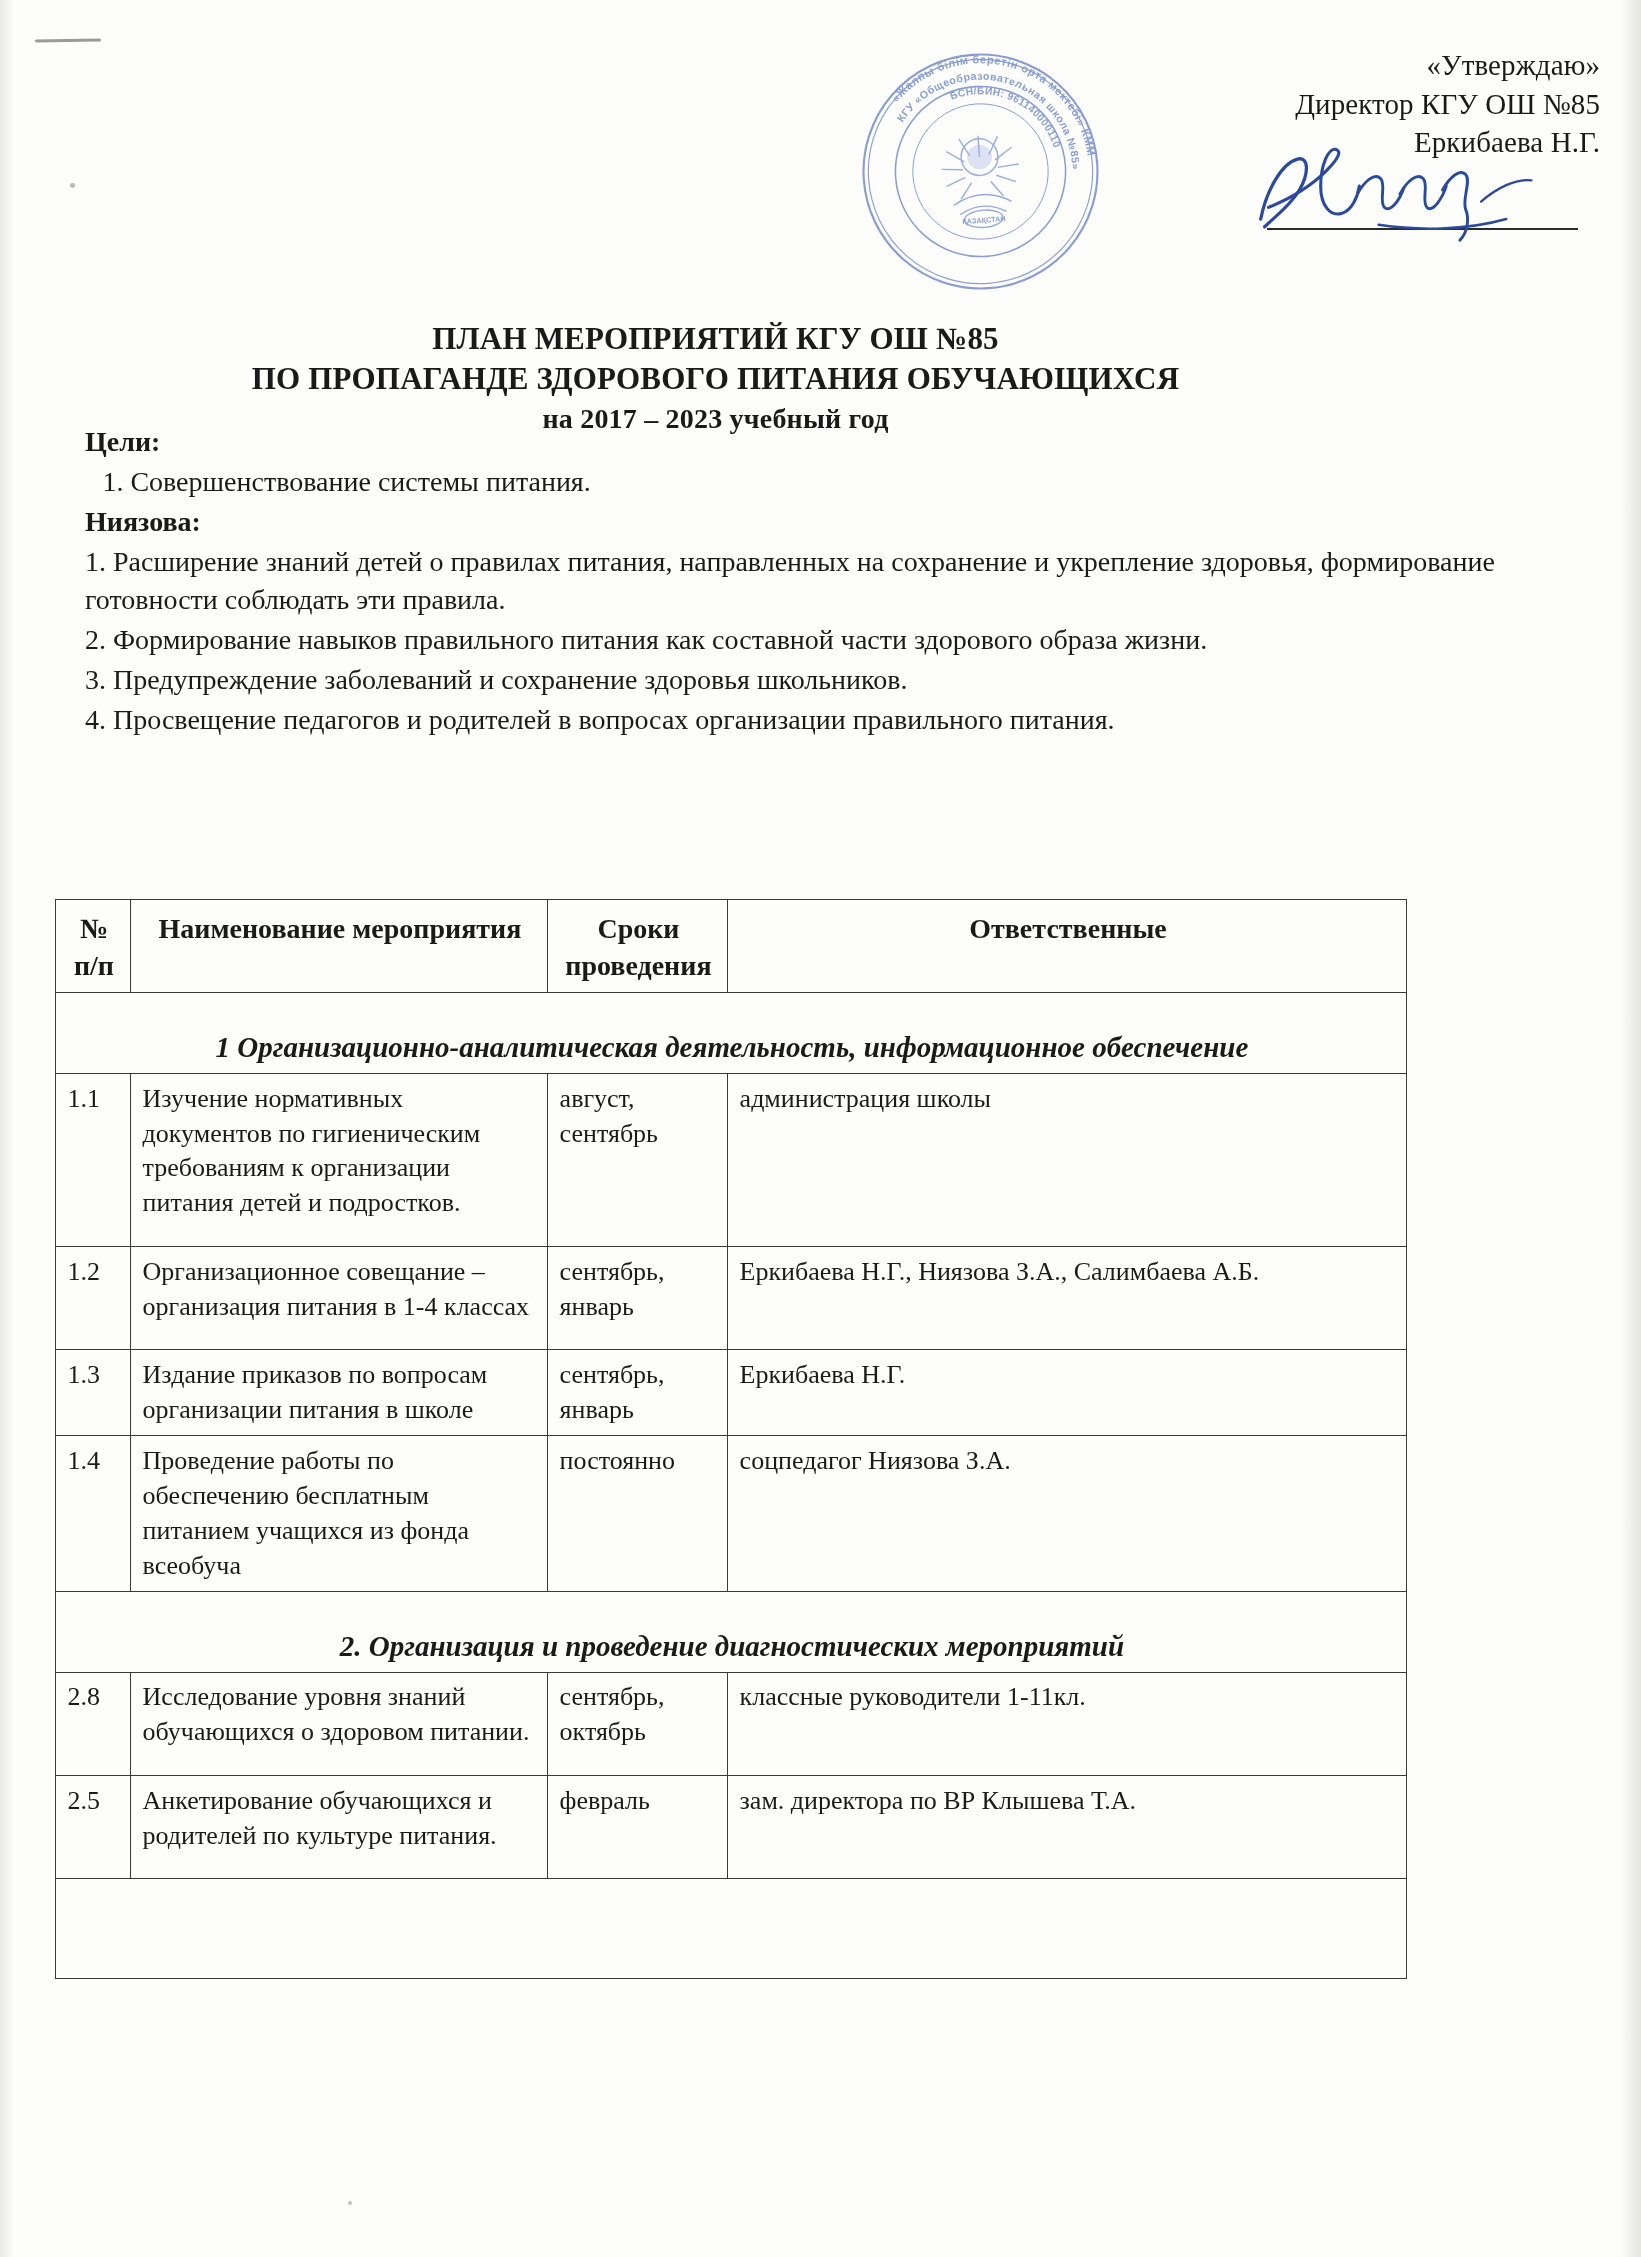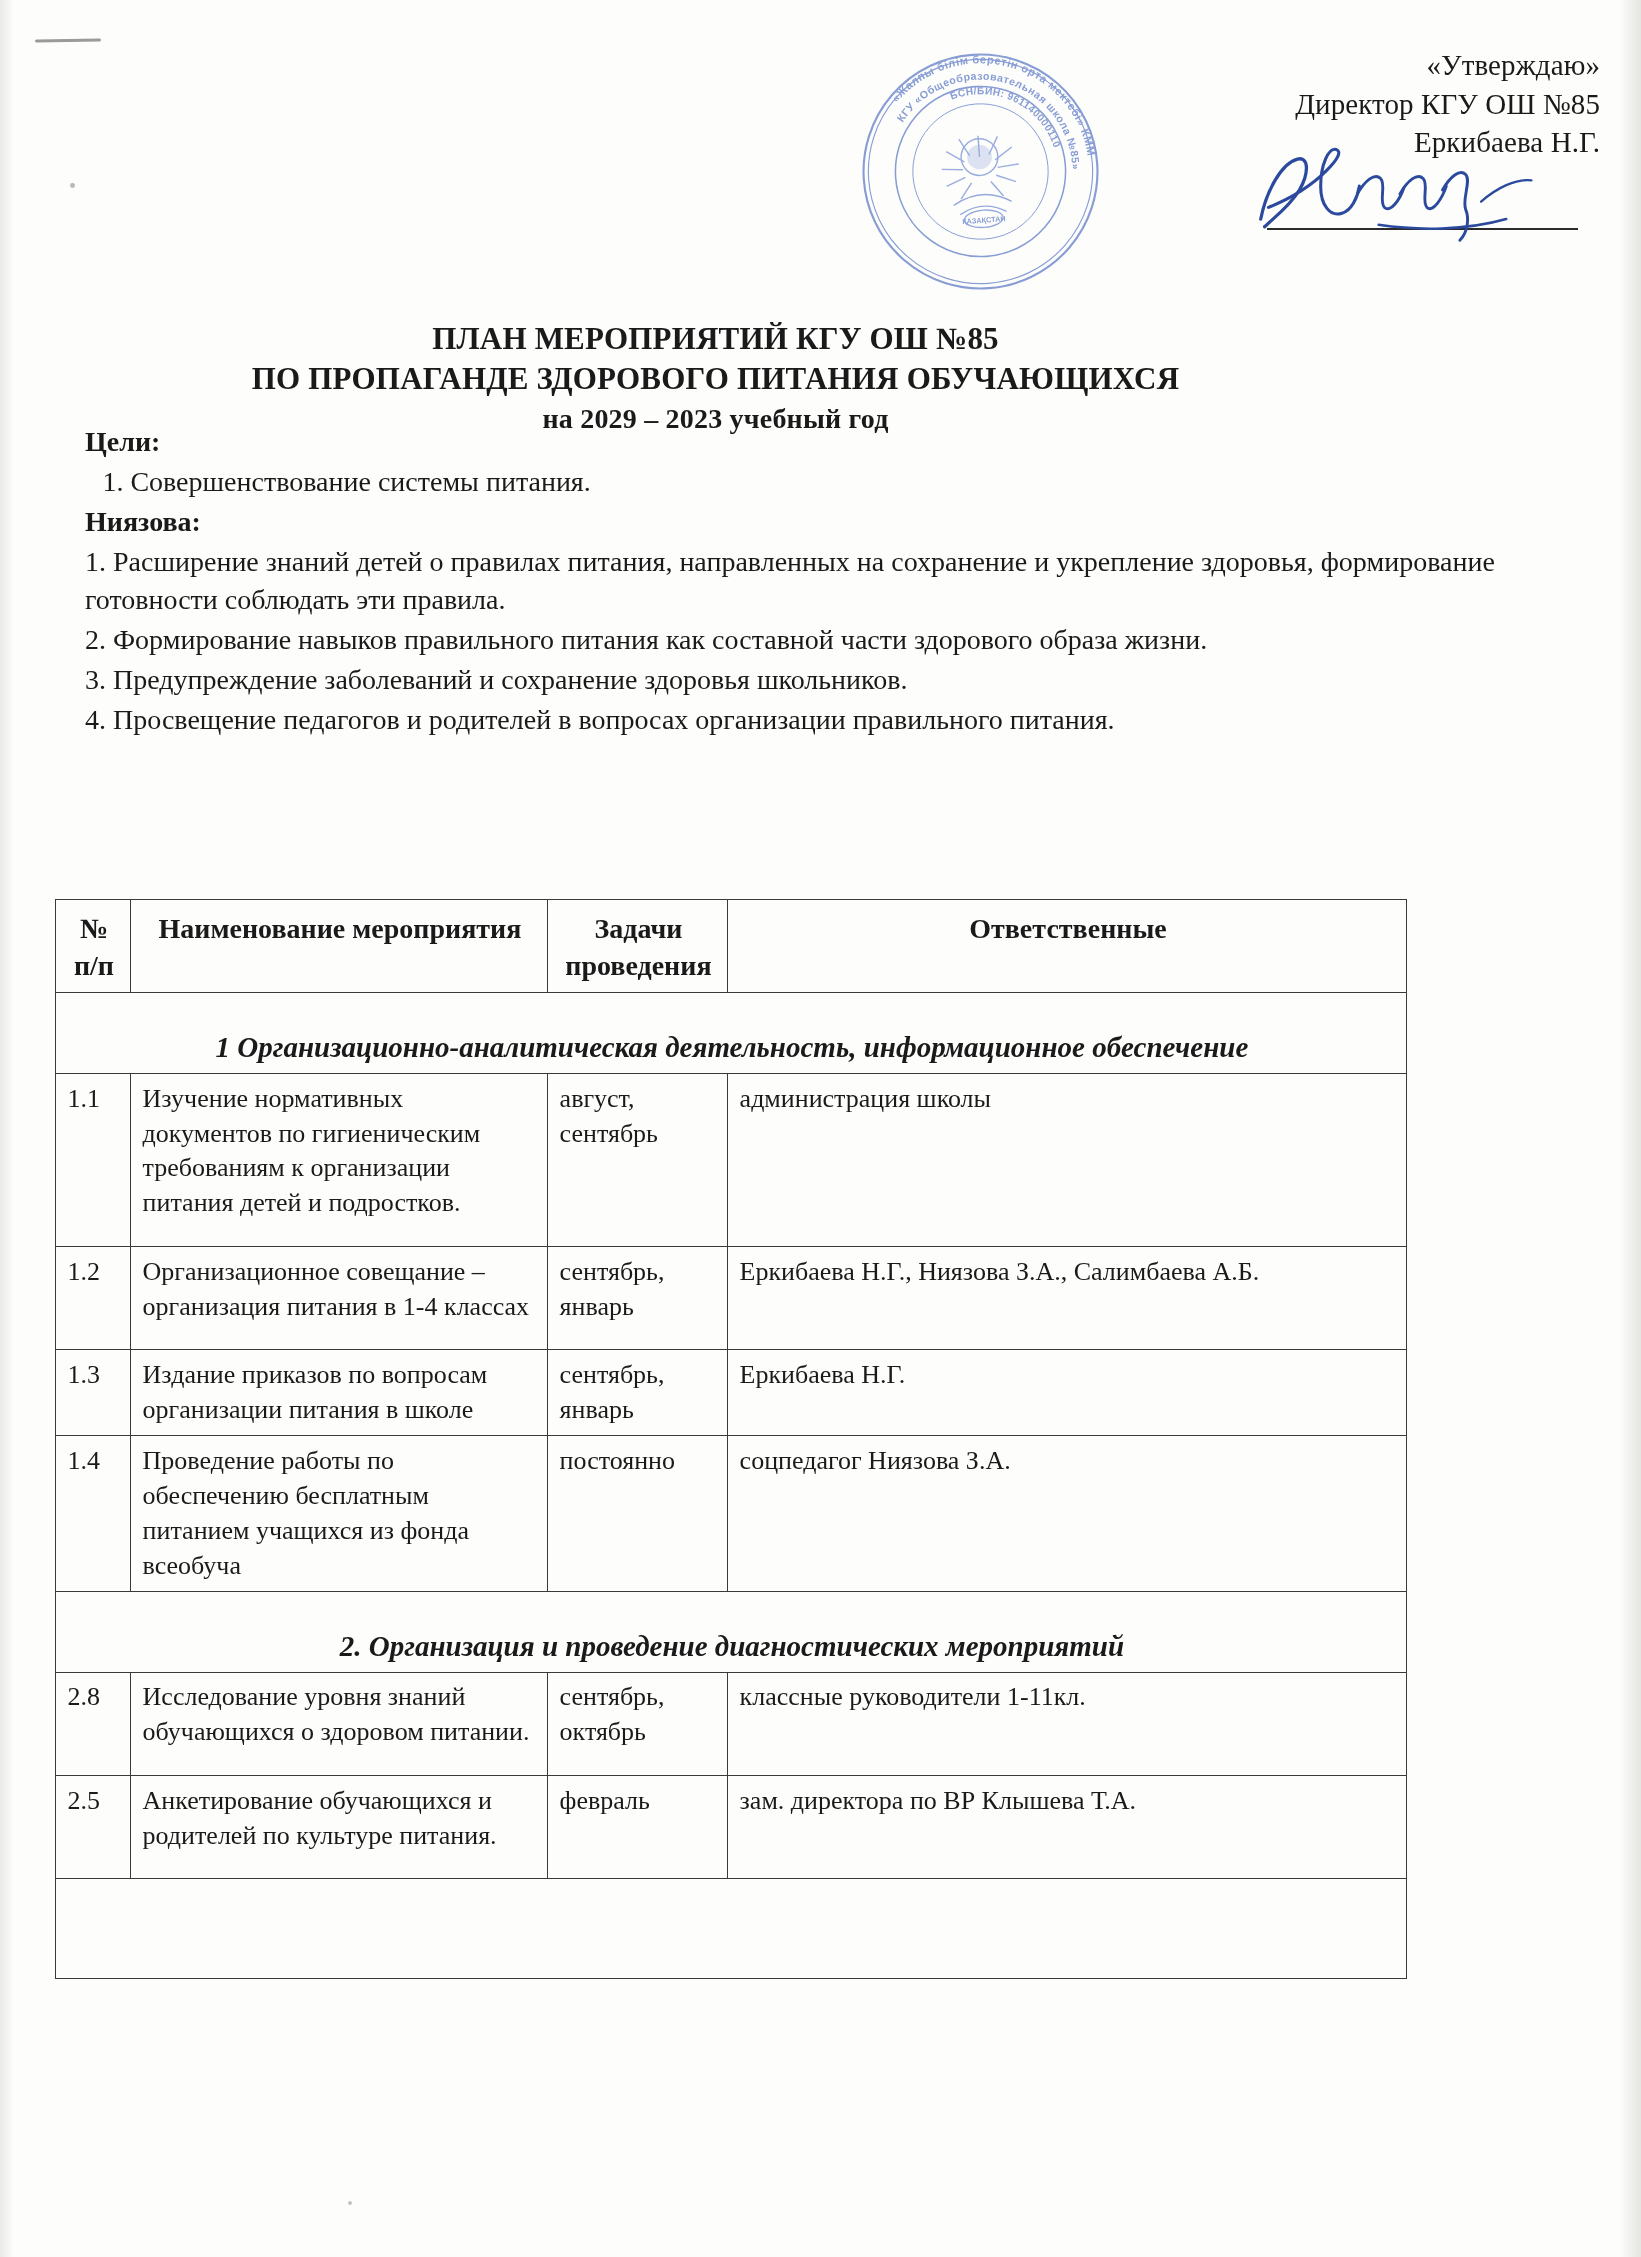--- a/index.html
+++ b/index.html
@@ -249,21 +249,21 @@
         <path d="M 196,62 C 204,48 214,40 220,46 C 226,52 216,72 220,82 C 224,92 222,106 214,114" stroke-width="3"></path>
         <path d="M 130,98 C 170,104 220,104 262,92" stroke-width="2.6"></path>
         <path d="M 236,74 C 252,60 272,50 288,52" stroke-width="2.4"></path>
       </g>
     </svg>
   </div>
 
   <div class="title-block">
     <div class="title-line">ПЛАН МЕРОПРИЯТИЙ КГУ ОШ №85</div>
     <div class="title-line">ПО ПРОПАГАНДЕ ЗДОРОВОГО ПИТАНИЯ ОБУЧАЮЩИХСЯ</div>
-    <div class="title-line year">на 2029 – 2023 учебный год</div>
+    <div class="title-line year">на 2017 – 2023 учебный год</div>
   </div>
 
   <div class="prose">
     <p class="lbl">Цели:</p>
     <p class="indent1">1. Совершенствование системы питания.</p>
     <p class="lbl">Ниязова:</p>
     <p>1. Расширение знаний детей о правилах питания, направленных на сохранение и укрепление здоровья, формирование готовности соблюдать эти правила.</p>
     <p>2. Формирование навыков правильного питания как составной части здорового образа жизни.</p>
     <p>3. Предупреждение заболеваний и сохранение здоровья школьников.</p>
     <p>4. Просвещение педагогов и родителей в вопросах организации правильного питания.</p>
@@ -278,21 +278,21 @@
           <col class="c-resp">
       </colgroup>
       <thead>
         <tr>
           <th>
             <span class="cell-line">№</span>
             <span class="cell-line">п/п</span>
           </th>
           <th>Наименование мероприятия</th>
           <th>
-            <span class="cell-line">Задачи</span>
+            <span class="cell-line">Сроки</span>
             <span class="cell-line">проведения</span>
           </th>
           <th>Ответственные</th>
         </tr>
       </thead>
       <tbody>
 
         <tr class="section">
           <td colspan="4">1 Организационно-аналитическая деятельность, информационное обеспечение</td>
         </tr>

